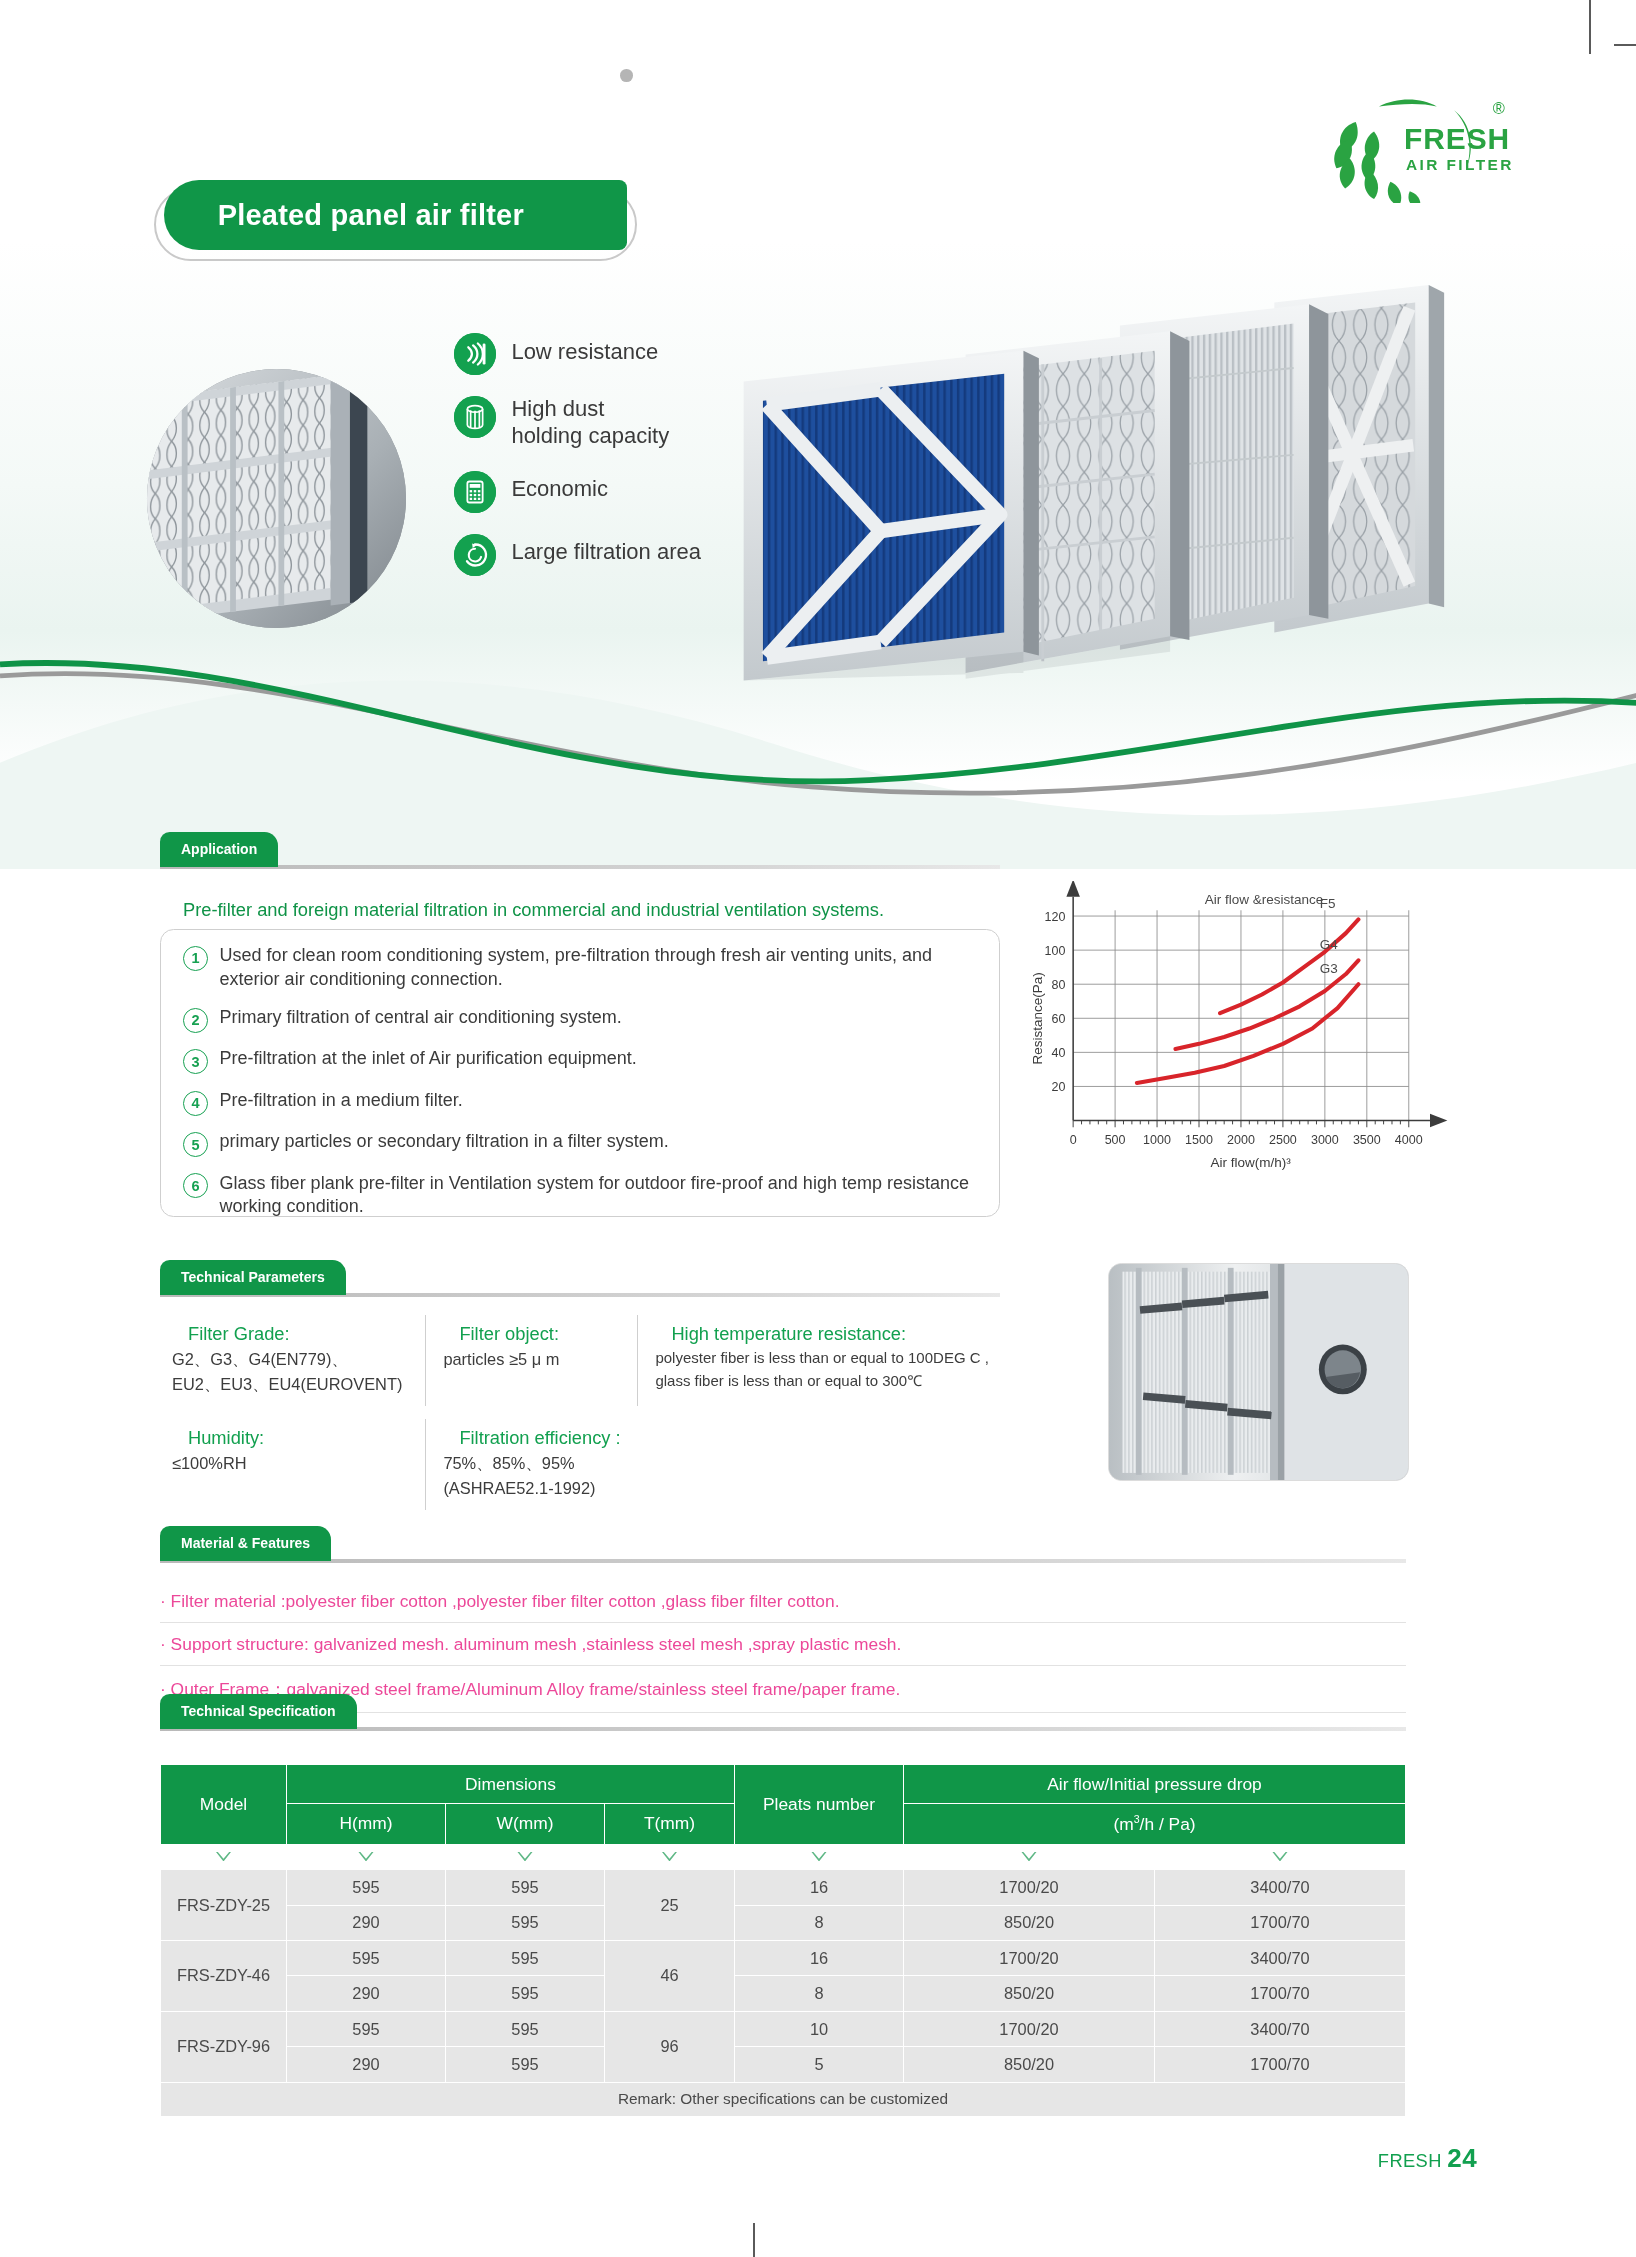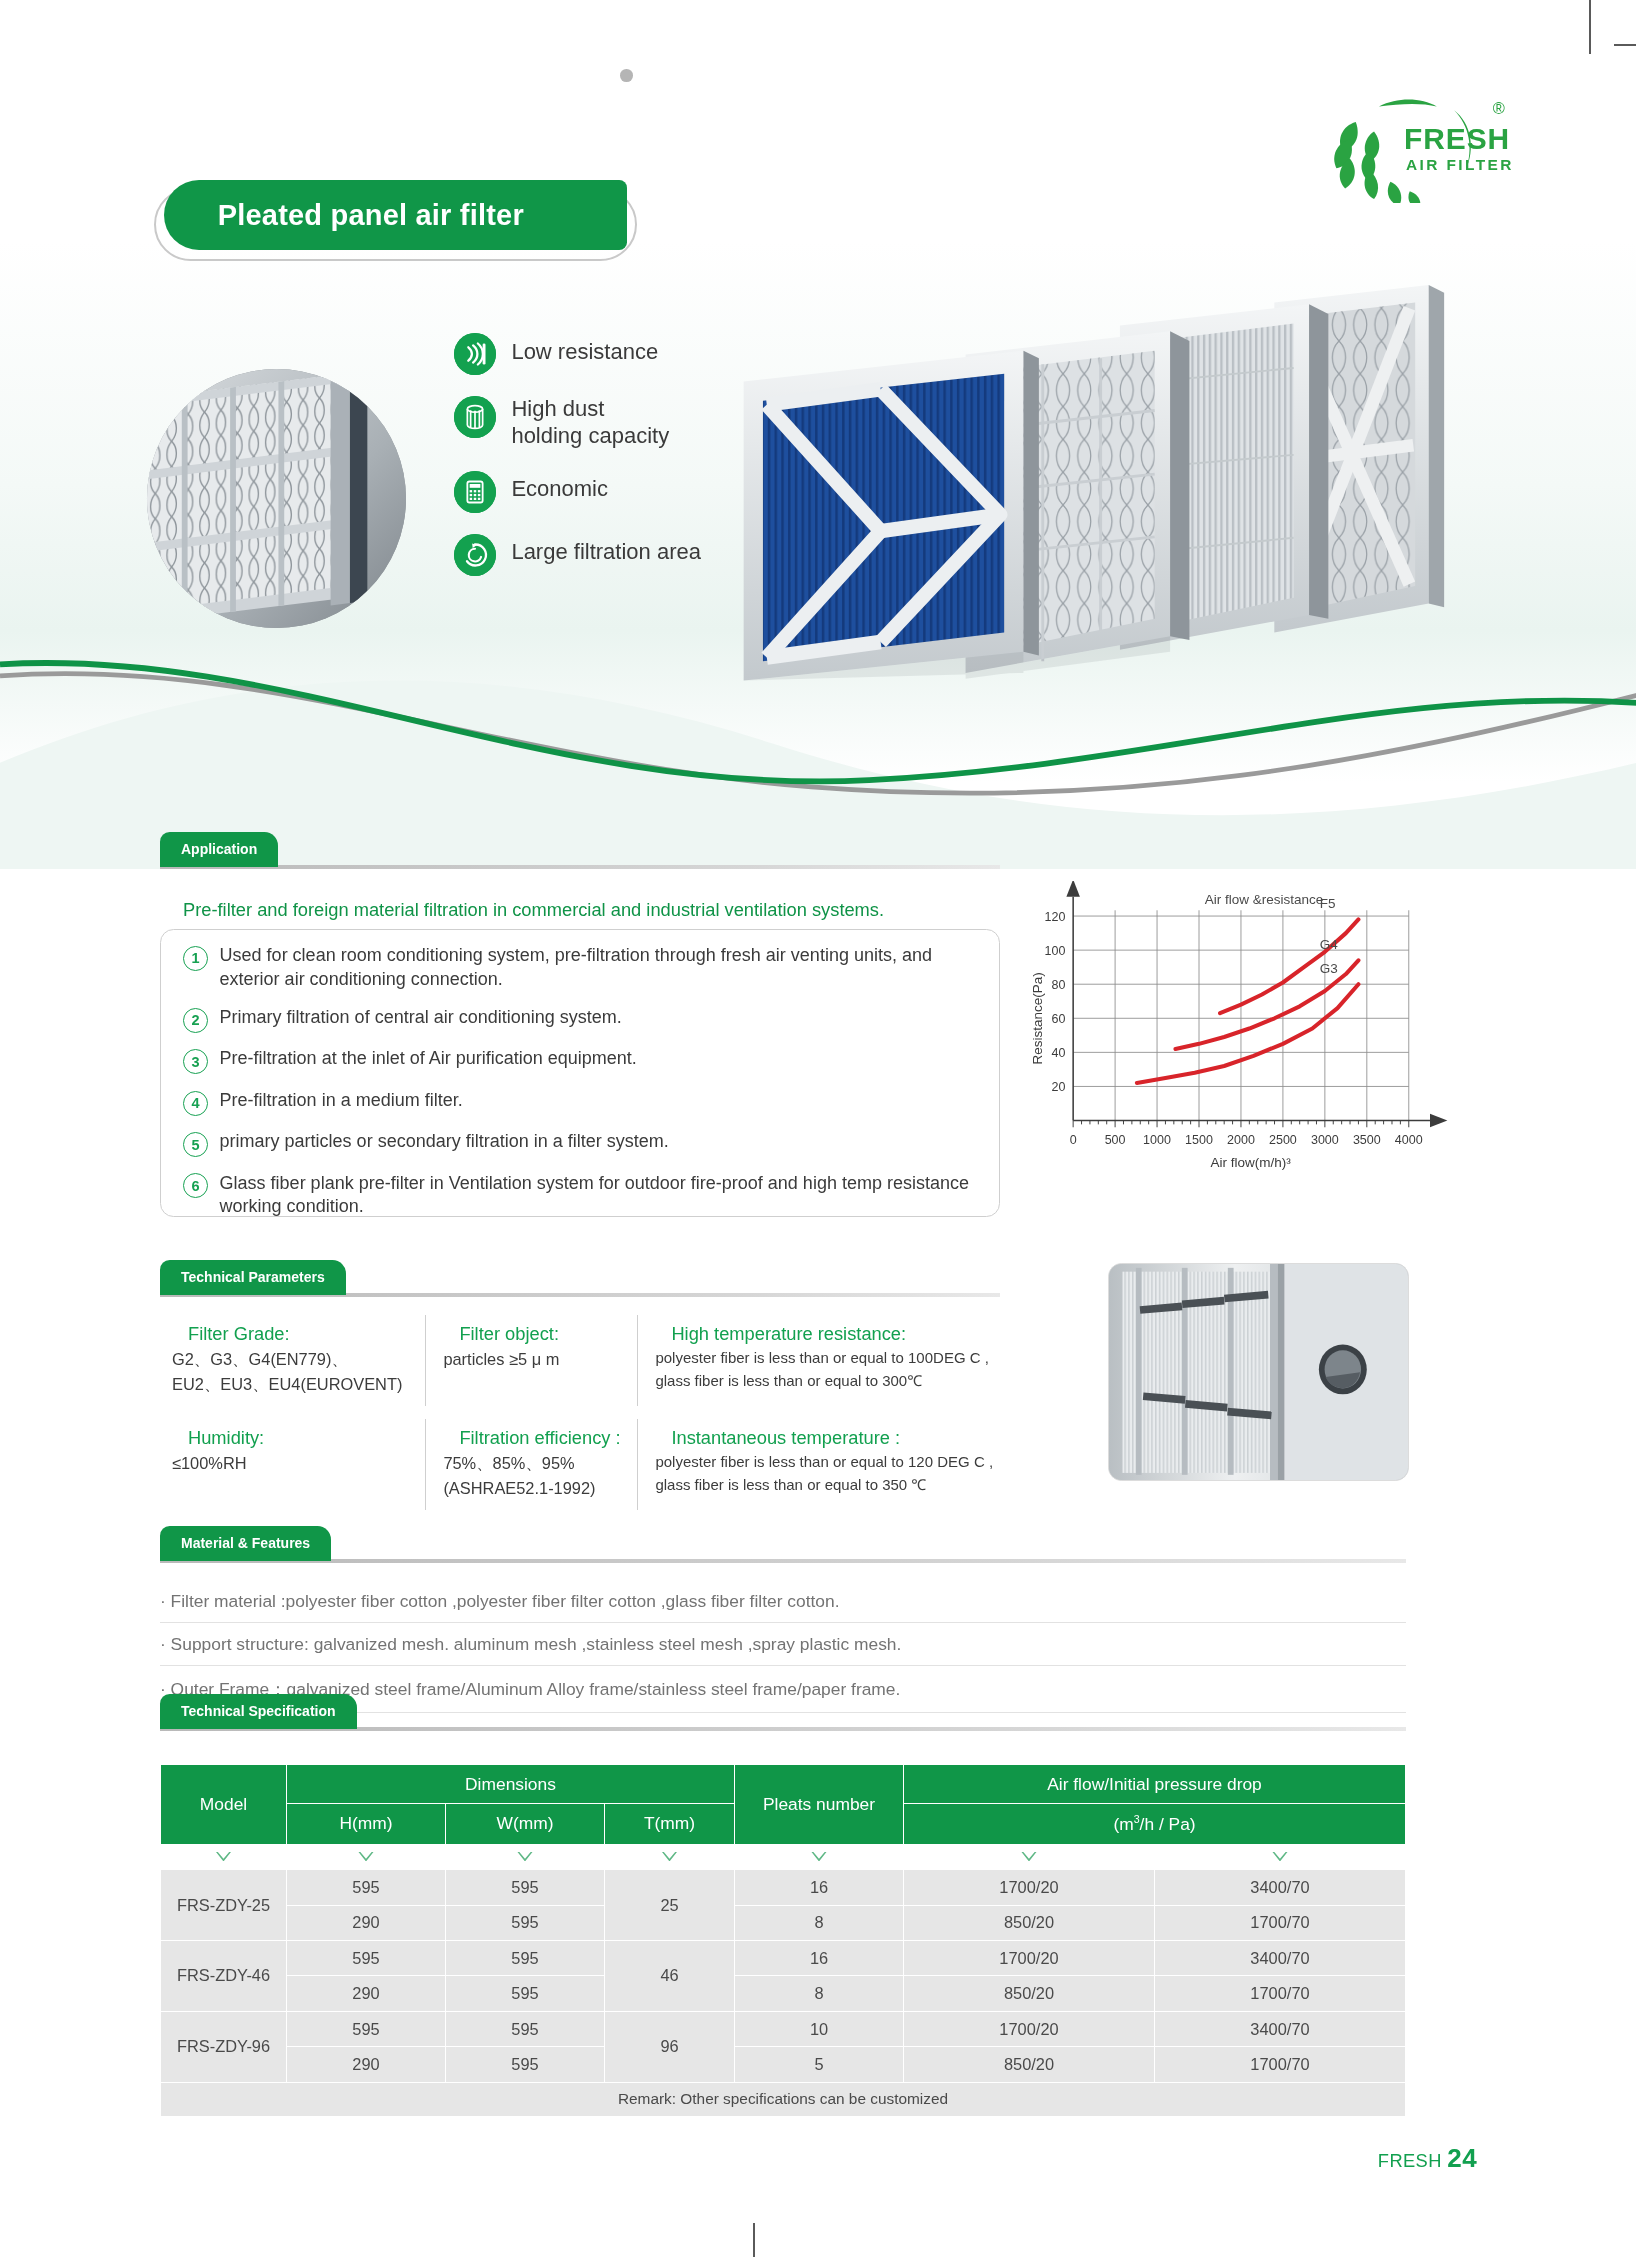--- a/index.html
+++ b/index.html
@@ -115,21 +115,21 @@
 
   .tp-photo {
     position:absolute; left:1108px; top:1263px; width:301px; height:218px;
     border-radius:13.5px; overflow:hidden; border:1px solid #dcdcdc;
     background:#c6cbce;
   }
 
   
   .mf-list { position:absolute; left:160px; top:1580px; width:1246px; }
   .mf-item {
-    font-size:17.4px; color:#737373; padding:10.6px 3.9px 10.6px 0;
+    font-size:17.4px; color:#ec4899; padding:10.6px 3.9px 10.6px 0;
     border-bottom:1px solid #e2e2e2;
   }
   .mf-item:first-child { border-top:none; }
 
   
   .spec-table {
     position:absolute; left:160px; top:1764px; width:1246px;
     border-collapse:collapse; font-size:16.4px; color:#444;
   }
   .spec-table th {
@@ -525,24 +525,20 @@
     </div>
     <div class="tp-row" style="margin-top:13.5px;">
       <div class="tp-cell tp-c1">
         <div class="tp-title">Humidity:</div>
         <div class="tp-body">≤100%RH</div>
       </div>
       <div class="tp-cell tp-c2">
         <div class="tp-title">Filtration efficiency :</div>
         <div class="tp-body">75%、85%、95%<br>(ASHRAE52.1-1992)</div>
       </div>
-      <div class="tp-cell tp-c3">
-        <div class="tp-title">Instantaneous temperature :</div>
-        <div class="tp-body small">polyester fiber is less than or equal to 120 DEG C ,<br>glass fiber is less than or equal to 350 ℃</div>
-      </div>
     </div>
   </div>
 
   <div class="tp-photo">
     <svg viewBox="0 0 312 226" preserveAspectRatio="none">
       <defs>
         <linearGradient id="wallg" x1="0" y1="0" x2="1" y2="0">
           <stop offset="0%" stop-color="#b9bfc3"></stop>
             <stop offset="42%" stop-color="#eef0f1"></stop>
           <stop offset="72%" stop-color="#d7dbde"></stop>

